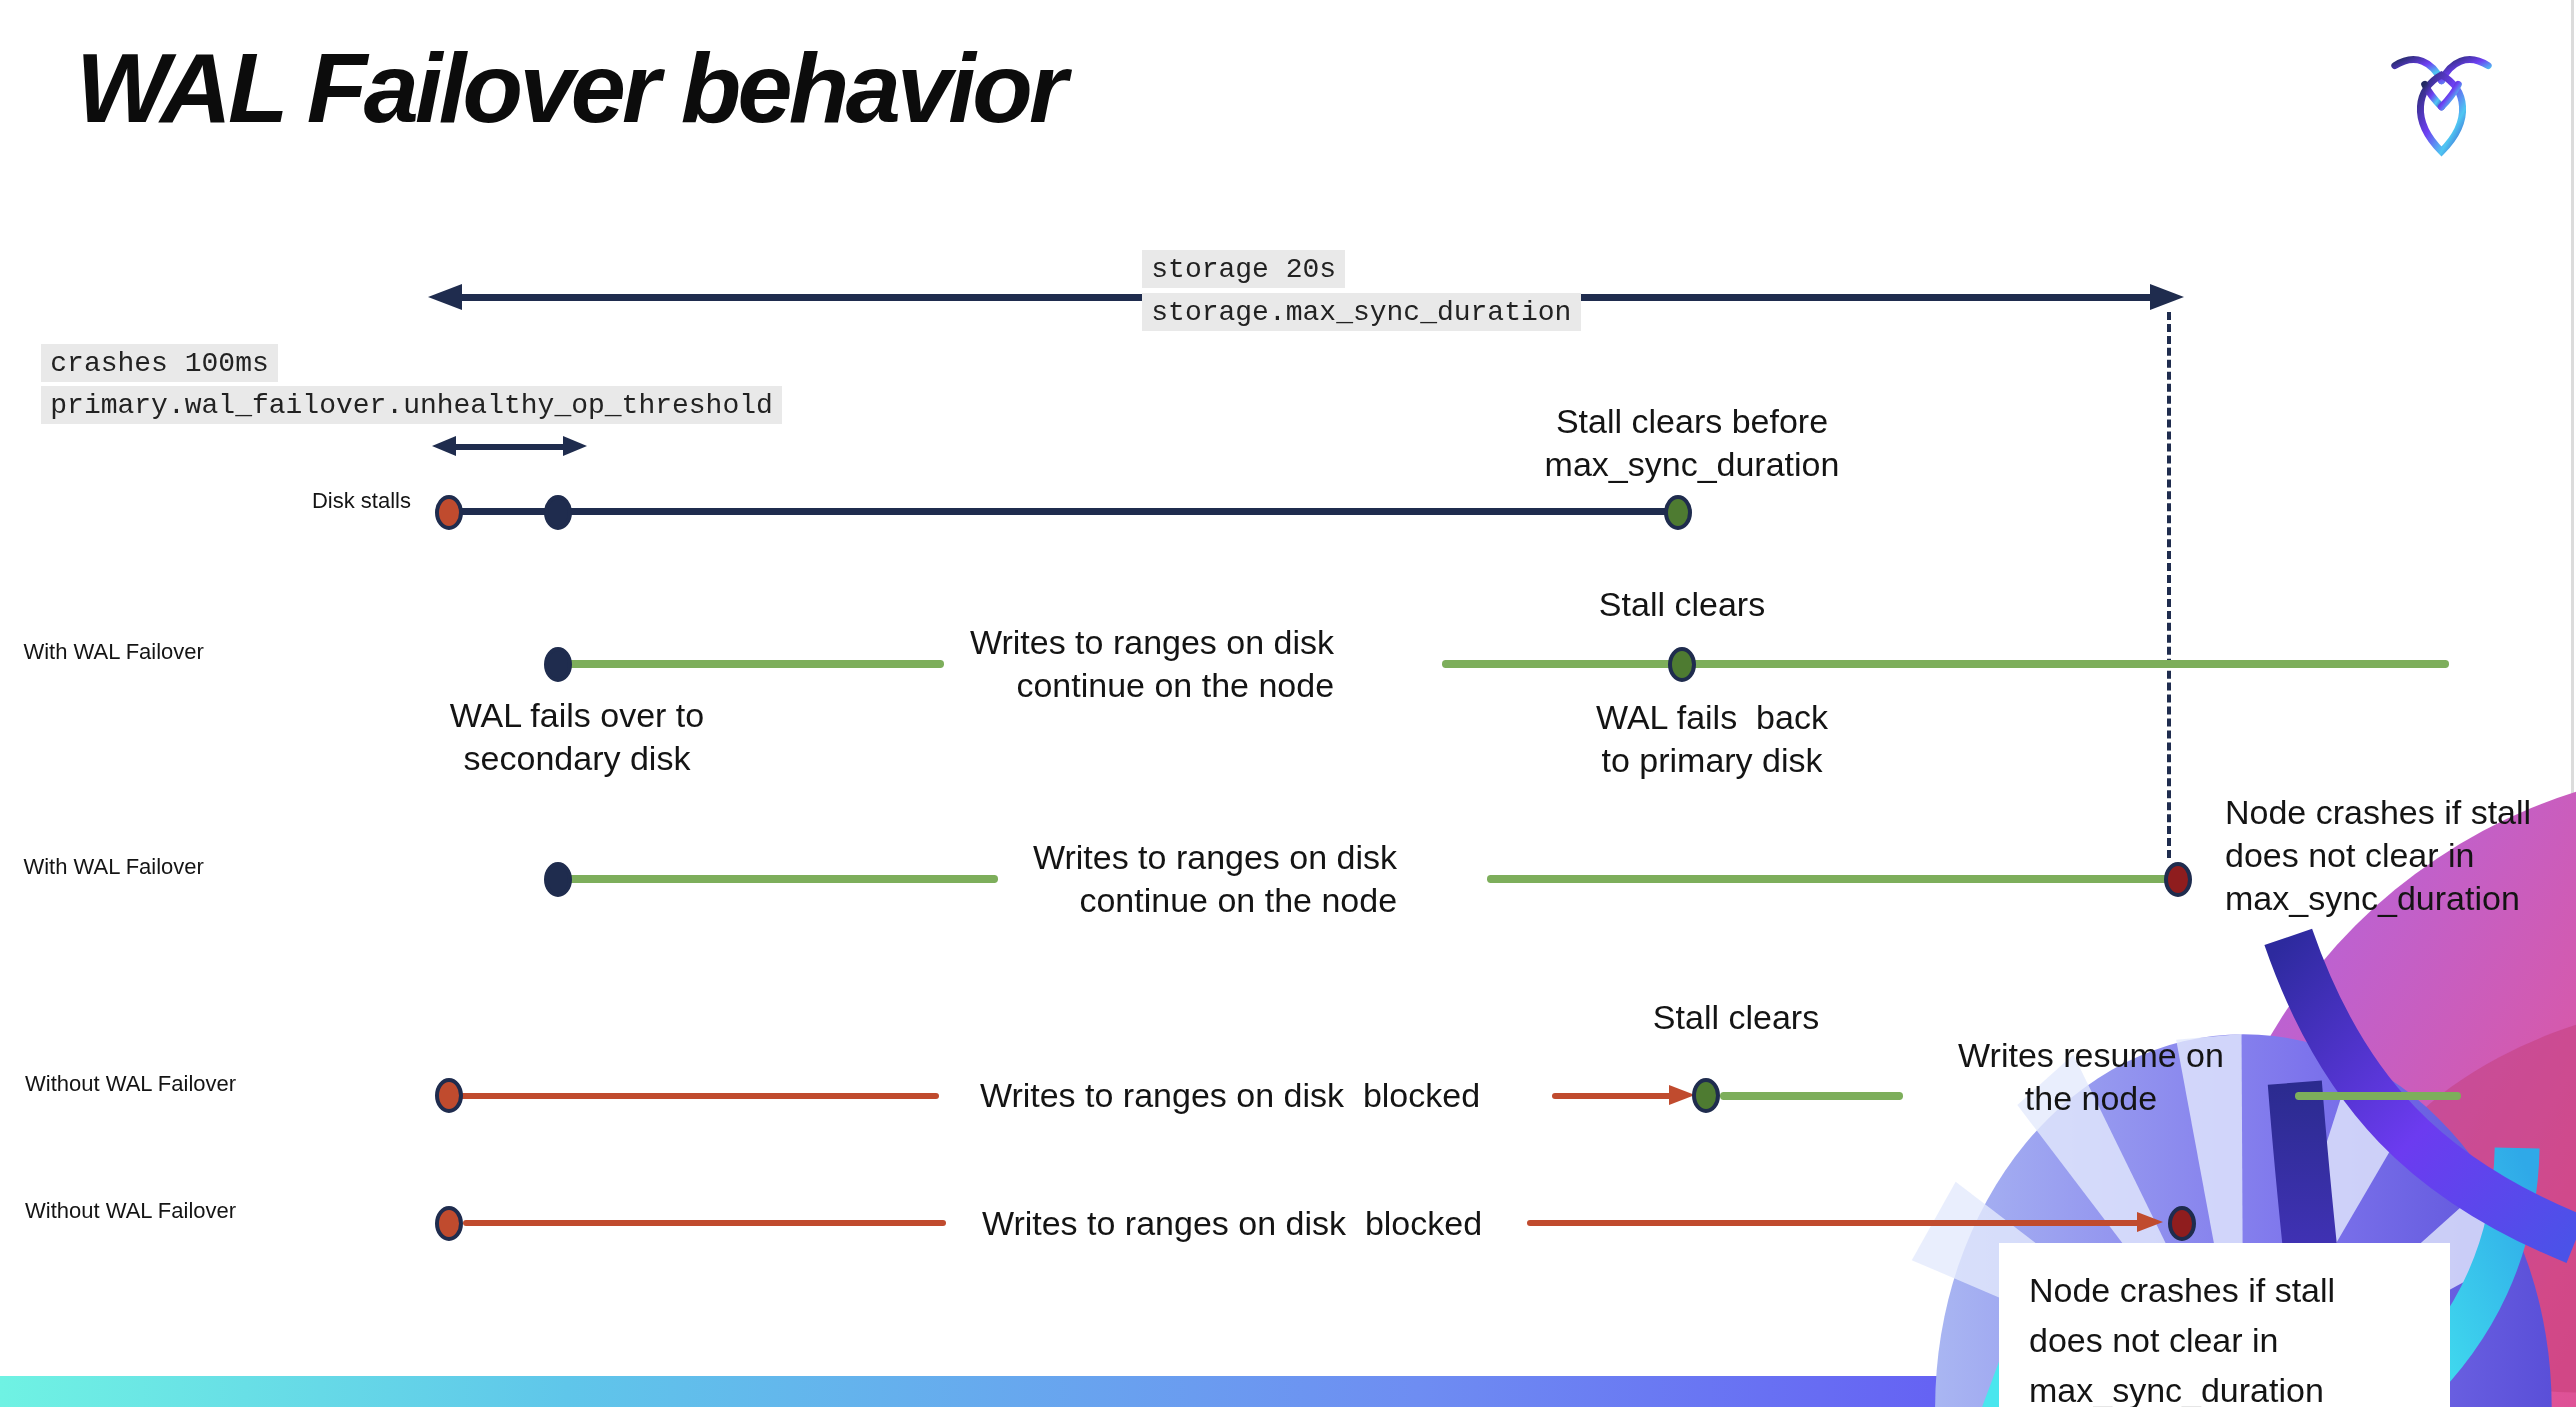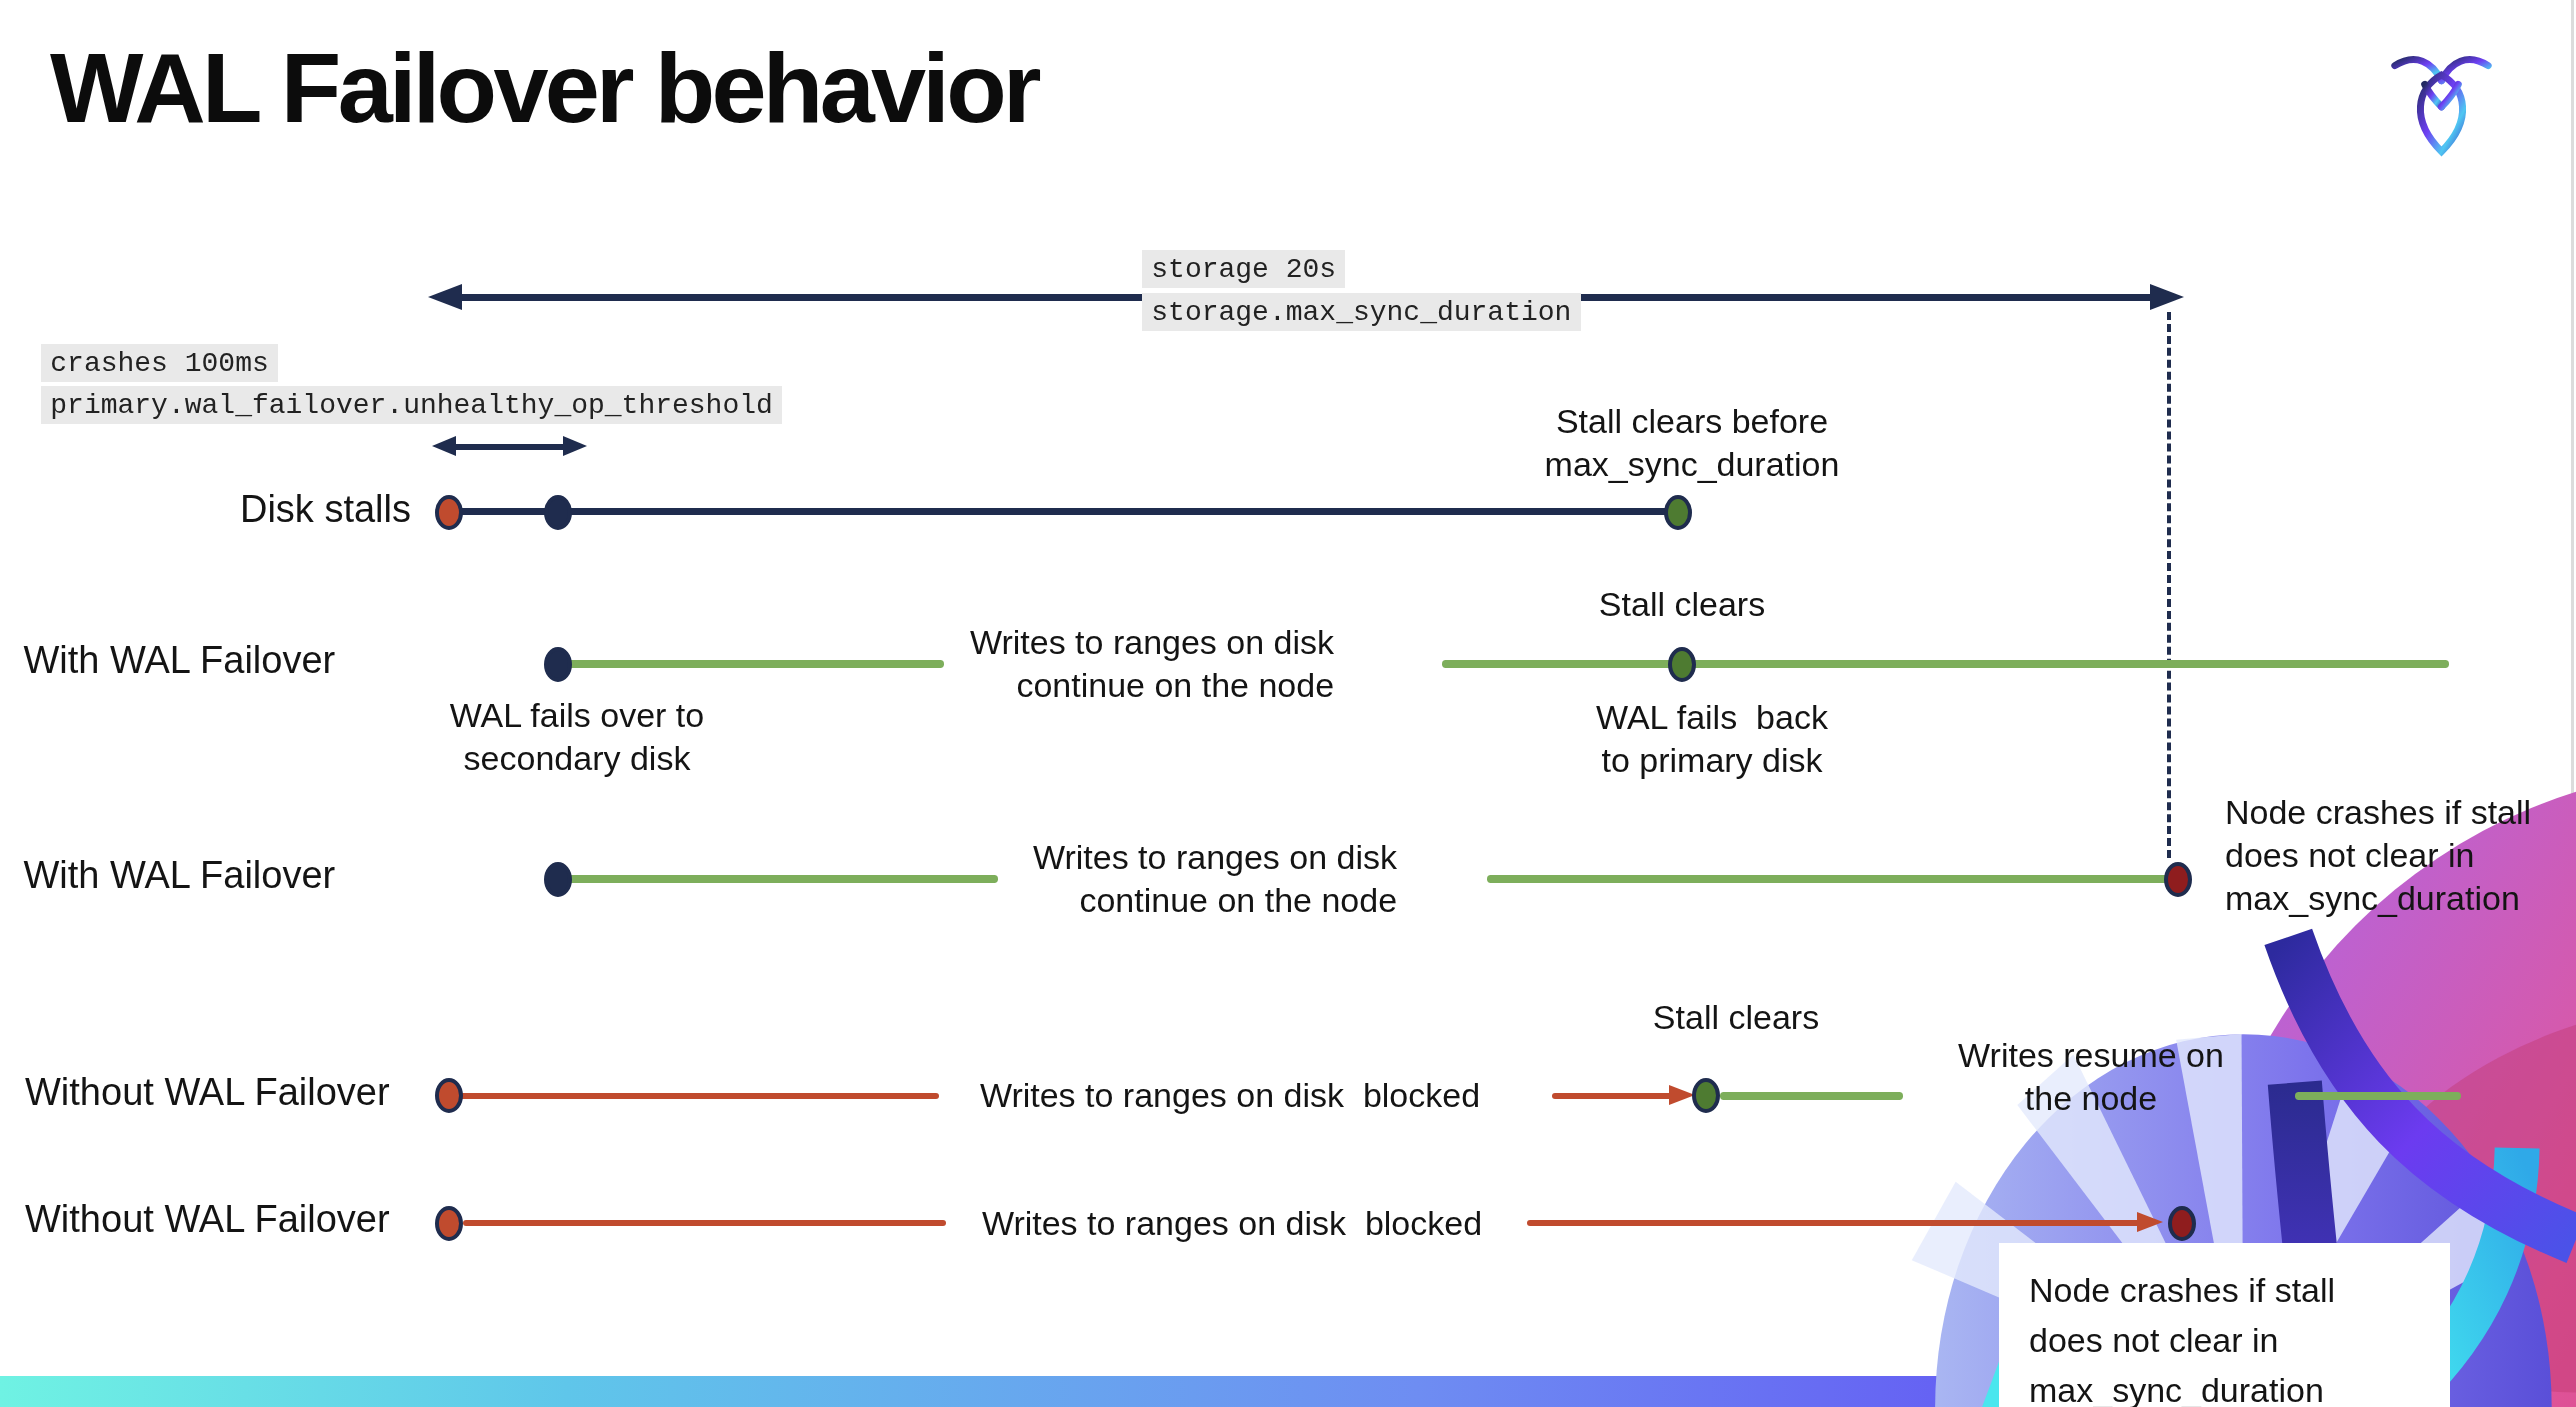--- a/index.html
+++ b/index.html
@@ -9,21 +9,21 @@
   }
   .abs{position:absolute;}
   .title{
     font-size:99px;font-weight:700;letter-spacing:-3.7px;color:#0c0c0c;
     line-height:1.25;white-space:nowrap;
   }
   .mono{
     font-family:"Liberation Mono",monospace;font-size:28px;color:#222;
     background:#e9e9e9;padding:3.7px 9.3px;white-space:nowrap;display:inline-block;
   }
-  .row-label{font-size:38px;color:#141414;white-space:nowrap;}
+  .row-label{font-size:22px;color:#141414;white-space:nowrap;}
   .note{font-size:34px;line-height:43px;color:#141414;white-space:pre-wrap;}
   .center-note{text-align:center;transform:translateX(-50%);}
   .mid-note{text-align:right;transform:translate(-50%,-50%);}
   .hline{position:absolute;border-radius:3.7px;}
   .navy-line{background:#1f2c4e;height:6.5px;}
   .green-line{background:#7dae5b;height:8.4px;}
   .red-line{background:#c04b2e;height:5.6px;}
   .dot{
     position:absolute;width:28px;height:35px;border:4.7px solid #1f2c4e;
     border-radius:50%;box-sizing:border-box;margin-left:-14px;margin-top:-17px;
@@ -89,21 +89,21 @@
     <path d="M450,960 L702,734 L740,802 Z" fill="#e3eafc" opacity="0.8"></path>
     <path d="M 618,958 C 700,884 741,792 743,688" stroke="url(#gradCyan)" stroke-width="48" fill="none"></path>
     <path d="M 170 966 L 205 872 L 240 966 Z" fill="#49e6ee"></path>
     <path d="M 505,618 C 515,748 528,862 540,966" stroke="url(#gradBand)" stroke-width="58" fill="none"></path>
     <path d="M 498,462 C 556,630 648,722 806,786" stroke="url(#gradPurple)" stroke-width="54" fill="none"></path>
   </svg>
 
   <div class="bottom-bar layer1"></div>
   <div class="edge-line layer1"></div>
 
-  <div class="abs title layer4" style="left:50px;top:26px;">WAL Failover behavior</div>
+  <div class="abs title layer4" style="left:76px;top:26px;font-style:italic;">WAL Failover behavior</div>
 
   <svg class="abs layer4" style="left:2391px;top:47px;" width="101" height="112" viewBox="0 0 108 120">
     <defs>
       <linearGradient id="lgLogo" x1="0" y1="0" x2="1" y2="1">
         <stop offset="0" stop-color="#232a63"></stop>
         <stop offset="0.45" stop-color="#6d3ff2"></stop>
         <stop offset="0.75" stop-color="#4fc7f2"></stop>
         <stop offset="1" stop-color="#3b43c9"></stop>
       </linearGradient>
     </defs>

